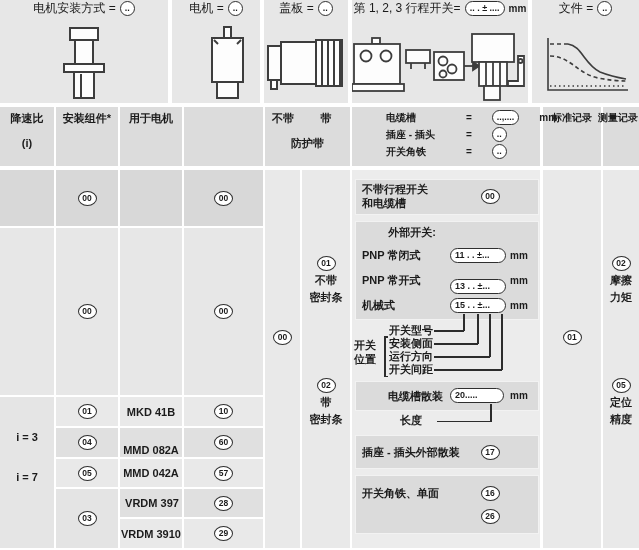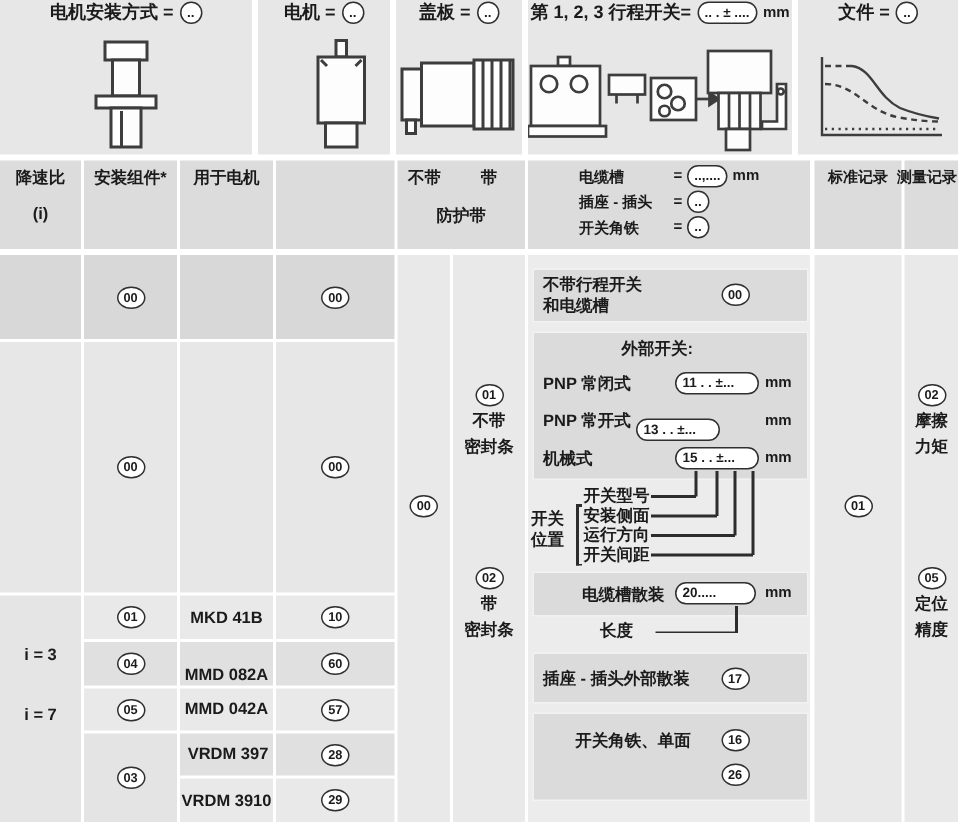--- a/index.html
+++ b/index.html
@@ -5,31 +5,31 @@
   html,body{margin:0;padding:0;background:#fff;}
   .page{position:relative;width:639px;height:550px;background:#fff;
         font-family:"Liberation Sans","DejaVu Sans",sans-serif;color:#1b1b1b;overflow:hidden;}
   .blk{position:absolute;background:#e7e7e7;}
   .dark{background:#d8d8d8;}
   .hdr{background:#dcdcdc;}
   .box{position:absolute;background:#dbdbdb;box-shadow:0 0 0 1px #f2f2f2;}
   .cell{position:absolute;display:flex;align-items:center;justify-content:center;}
   .stack{position:absolute;display:flex;flex-direction:column;align-items:center;gap:2px;}
   .lbl{font-weight:bold;font-size:11px;white-space:nowrap;}
-  .lbl12{font-weight:bold;font-size:12px;white-space:nowrap;}
+  .lbl12{font-weight:normal;font-size:12px;white-space:nowrap;}
   .lbl10{font-weight:bold;font-size:10px;white-space:nowrap;}
   .circ{display:inline-block;min-width:13px;padding:0 2px;height:13px;line-height:13px;
         border:1.3px solid #2f2f2f;border-radius:50%;background:#fff;
         font-size:8.5px;font-weight:bold;text-align:center;letter-spacing:0;}
   .oval{display:inline-block;border:1.3px solid #2f2f2f;border-radius:9px;background:#fff;
         font-size:9px;font-weight:bold;padding:0 4px;height:13px;line-height:13px;white-space:nowrap;}
   .hline{position:absolute;height:1.5px;background:#2c2c2c;}
   .vline{position:absolute;width:1.5px;background:#2c2c2c;}
   .toplabel{position:absolute;display:flex;align-items:center;justify-content:center;gap:4px;width:100%;}
-  .hrow{position:absolute;display:flex;align-items:center;gap:3px;}
+  .hrow{position:absolute;display:flex;align-items:center;gap:20px;}
   .hrow .hl{display:inline-block;width:60px;font-size:10px;font-weight:bold;white-space:nowrap;}
   svg{position:absolute;}
 </style>
 </head>
 <body>
 
 <div class="page">
 
   <div class="blk" style="left:0;top:0;width:168px;height:103px"></div>
   <div class="blk" style="left:172px;top:0;width:88px;height:103px"></div>
@@ -291,38 +291,38 @@
       <span class="lbl">不带行程开关</span>
     </div>
   <div class="cell" style="left:362px;top:196px;width:100px;height:14px;justify-content:flex-start">
       <span class="lbl">和电缆槽</span>
     </div>
   <div class="cell" style="left:470px;top:182px;width:40px;height:28px">
       <span class="circ">00</span>
     </div>
 
   <div class="box" style="left:356px;top:222px;width:182px;height:97px"></div>
-  <div class="cell" style="left:362px;top:226px;width:100px;height:13px;justify-content:flex-end">
+  <div class="cell" style="left:362px;top:226px;width:100px;height:13px;justify-content:center">
       <span class="lbl">外部开关:</span>
     </div>
 
   <div class="cell" style="left:362px;top:248px;width:86px;height:15px;justify-content:flex-start">
       <span class="lbl">PNP 常闭式</span>
     </div>
   <div class="cell" style="left:450px;top:248px;width:56px;height:15px;justify-content:flex-start">
       <span class="oval" style="width:48px">11 . . ±...</span>
     </div>
   <div class="cell" style="left:510px;top:249px;width:24px;height:13px;justify-content:flex-start">
       <span class="lbl10">mm</span>
     </div>
 
   <div class="cell" style="left:362px;top:273px;width:86px;height:15px;justify-content:flex-start">
       <span class="lbl">PNP 常开式</span>
     </div>
-  <div class="cell" style="left:424px;top:273px;width:56px;height:27px;justify-content:flex-start">
+  <div class="cell" style="left:450px;top:273px;width:56px;height:27px;justify-content:flex-start">
       <span class="oval" style="width:48px">13 . . ±...</span>
     </div>
   <div class="cell" style="left:510px;top:274px;width:24px;height:13px;justify-content:flex-start">
       <span class="lbl10">mm</span>
     </div>
 
   <div class="cell" style="left:362px;top:298px;width:86px;height:15px;justify-content:flex-start">
       <span class="lbl">机械式</span>
     </div>
   <div class="cell" style="left:450px;top:298px;width:56px;height:15px;justify-content:flex-start">
@@ -383,21 +383,21 @@
 
   <div class="box" style="left:356px;top:436px;width:182px;height:32px"></div>
   <div class="cell" style="left:362px;top:445px;width:120px;height:14px;justify-content:flex-start">
       <span class="lbl">插座 - 插头外部散装</span>
     </div>
   <div class="cell" style="left:470px;top:445px;width:40px;height:14px">
       <span class="circ">17</span>
     </div>
 
   <div class="box" style="left:356px;top:476px;width:182px;height:57px"></div>
-  <div class="cell" style="left:362px;top:486px;width:120px;height:14px;justify-content:center">
+  <div class="cell" style="left:362px;top:486px;width:120px;height:14px;justify-content:flex-start">
       <span class="lbl">开关角铁、单面</span>
     </div>
   <div class="cell" style="left:470px;top:486px;width:40px;height:14px">
       <span class="circ">16</span>
     </div>
   <div class="cell" style="left:470px;top:509px;width:40px;height:14px">
       <span class="circ">26</span>
     </div>
 
   <div class="blk" style="left:543px;top:170px;width:58px;height:378px;background:#e9e9e9"></div>

